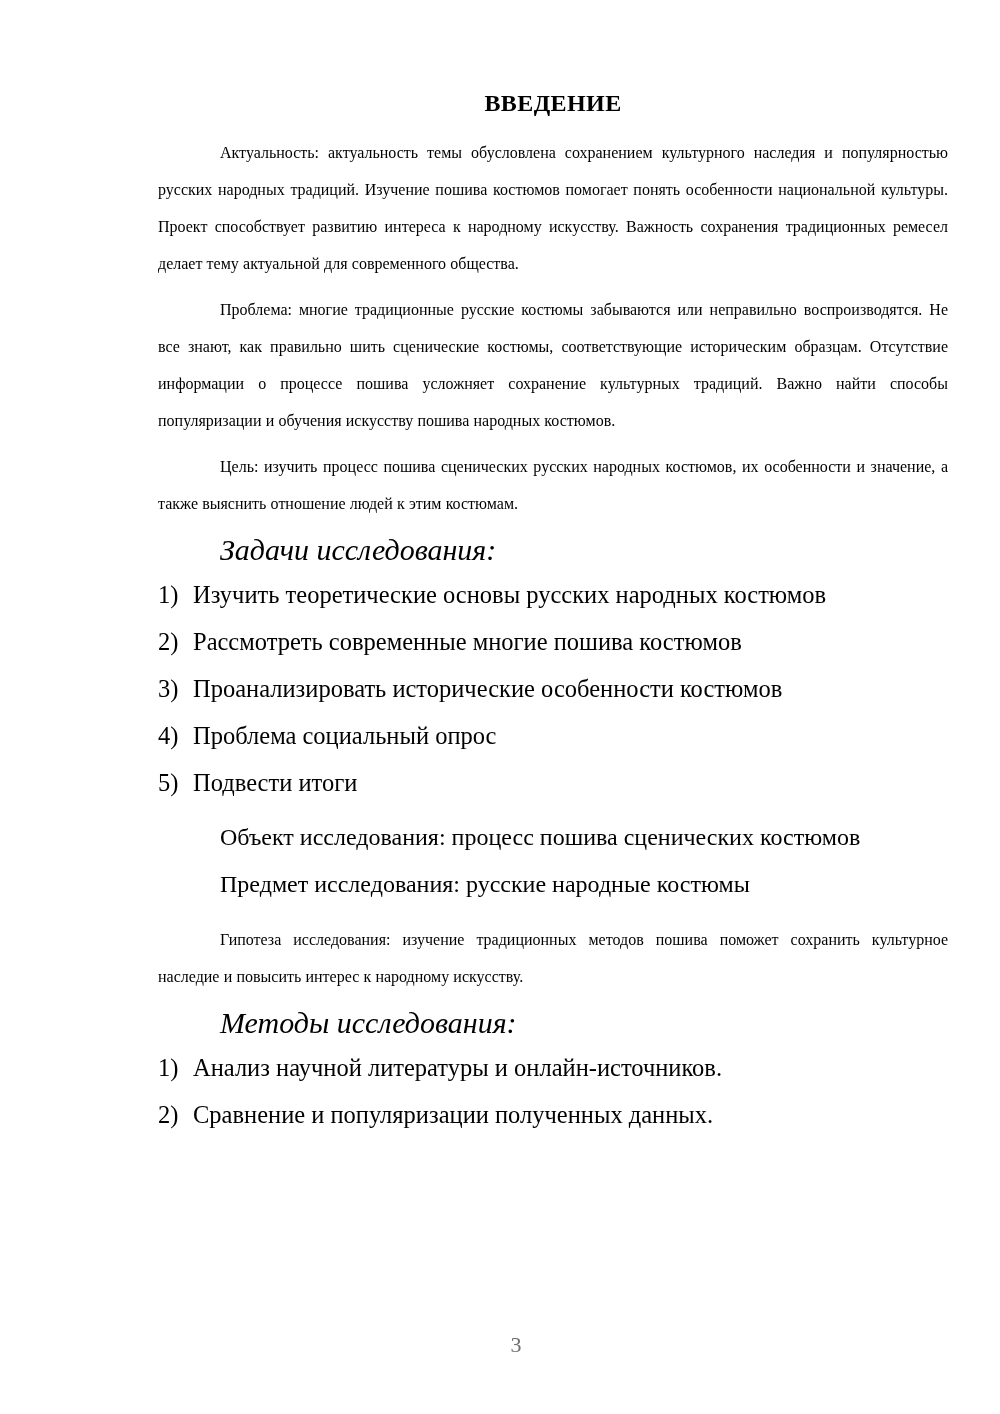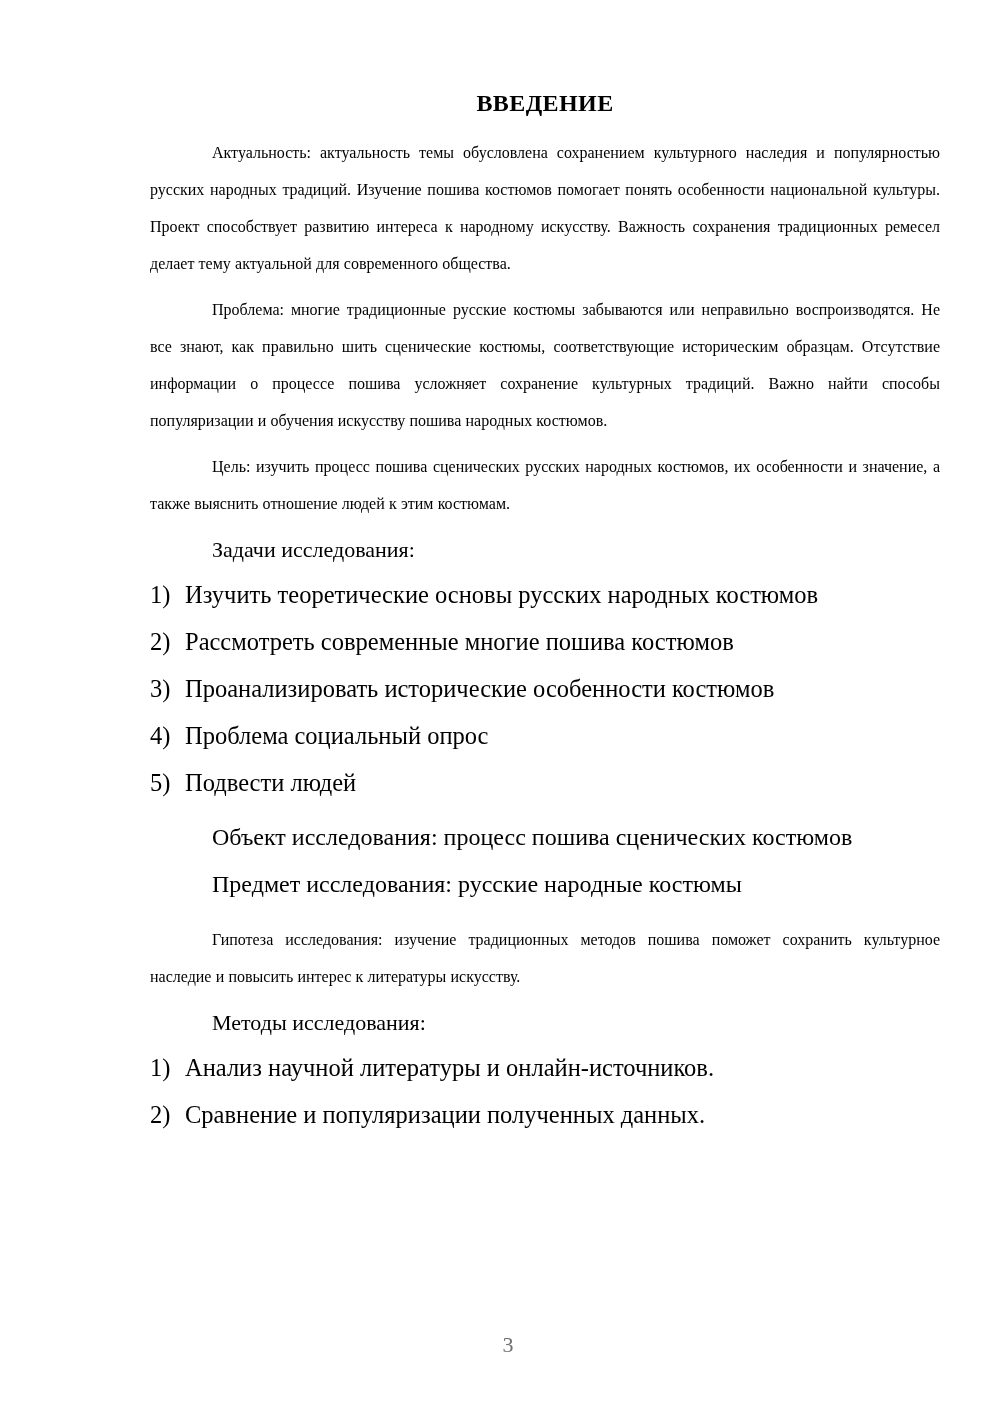--- a/index.html
+++ b/index.html
@@ -13,21 +13,21 @@
     height: 1414px;
     position: relative;
     overflow: hidden;
     font-family: "Liberation Serif", "DejaVu Serif", serif;
     color: #000000;
     -webkit-font-smoothing: antialiased;
   }
 
   .page {
     position: absolute;
-    left: 8px;
+    left: 16px;
     top: 0;
     width: 800px;
     height: 1414px;
     box-sizing: border-box;
     padding: 3px;
   }
 
   .content {
     position: absolute;
     left: 142px;
@@ -48,25 +48,26 @@
     font-size: 16px;
     line-height: 37px;
     text-align: justify;
     text-justify: inter-word;
     text-indent: 62px;
     margin: 0 0 1px 0;
     word-spacing: 0.2px;
   }
 
   .subhead {
-    font-size: 22px;
+    font-size: 30px;
     line-height: 37px;
     text-align: left;
     text-indent: 62px;
     margin: 0;
+    font-style: italic;
   }
 
   .list {
     list-style: none;
     margin: 0;
     padding: 0;
   }
 
   .list-item {
     font-size: 24.5px;
@@ -141,33 +142,33 @@
       <li class="list-item">
         <span class="marker">3)</span>
         <span>Проанализировать исторические особенности костюмов</span>
       </li>
       <li class="list-item">
         <span class="marker">4)</span>
         <span>Проблема социальный опрос</span>
       </li>
       <li class="list-item">
         <span class="marker">5)</span>
-        <span>Подвести людей</span>
+        <span>Подвести итоги</span>
       </li>
     </ul>
 
     <div class="spacer-sm"></div>
 
     <p class="info-line">Объект исследования: процесс пошива сценических костюмов</p>
 
     <p class="info-line">Предмет исследования: русские народные костюмы</p>
 
     <div class="spacer-sm"></div>
 
-    <p class="para">Гипотеза исследования: изучение традиционных методов пошива поможет сохранить культурное наследие и повысить интерес к литературы искусству.</p>
+    <p class="para">Гипотеза исследования: изучение традиционных методов пошива поможет сохранить культурное наследие и повысить интерес к народному искусству.</p>
 
     <div class="spacer-sm"></div>
 
     <p class="subhead">Методы исследования:</p>
 
     <div class="spacer-sm"></div>
 
     <ul class="list">
       <li class="list-item">
         <span class="marker">1)</span>

